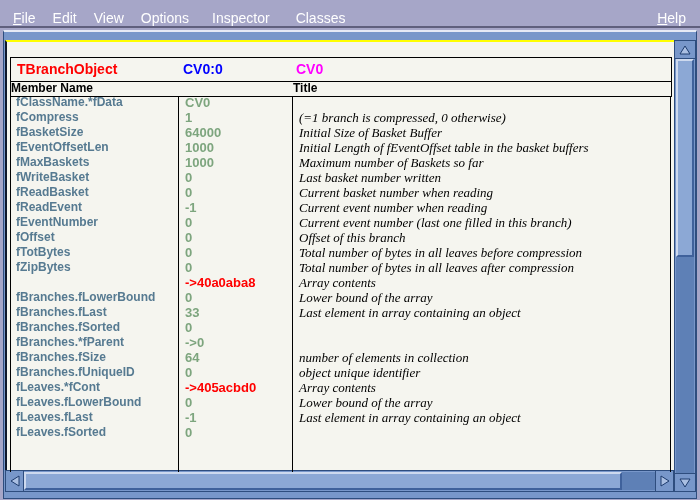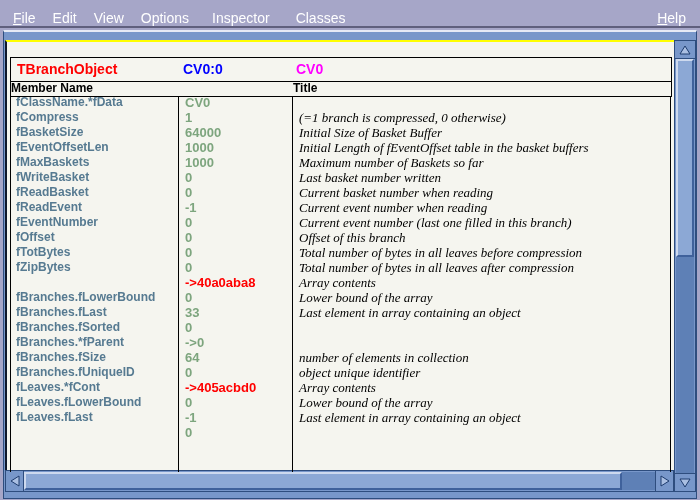--- a/index.html
+++ b/index.html
@@ -223,20 +223,21 @@
             <span class="cell-member">fLeaves.fLowerBound</span>
             <span class="cell-value">0</span>
             <span class="cell-title">Lower bound of the array</span>
           </div>
           <div class="trow">
             <span class="cell-member">fLeaves.fLast</span>
             <span class="cell-value">-1</span>
             <span class="cell-title">Last element in array containing an object</span>
           </div>
           <div class="trow">
+            <span class="cell-member">fLeaves.fSorted</span>
             <span class="cell-value">0</span>
             <span class="cell-title"></span>
           </div>
         </div>
 
     </div>
   </div>
 
   <div class="vsb">
     <div class="sb-btn vsb-up">

